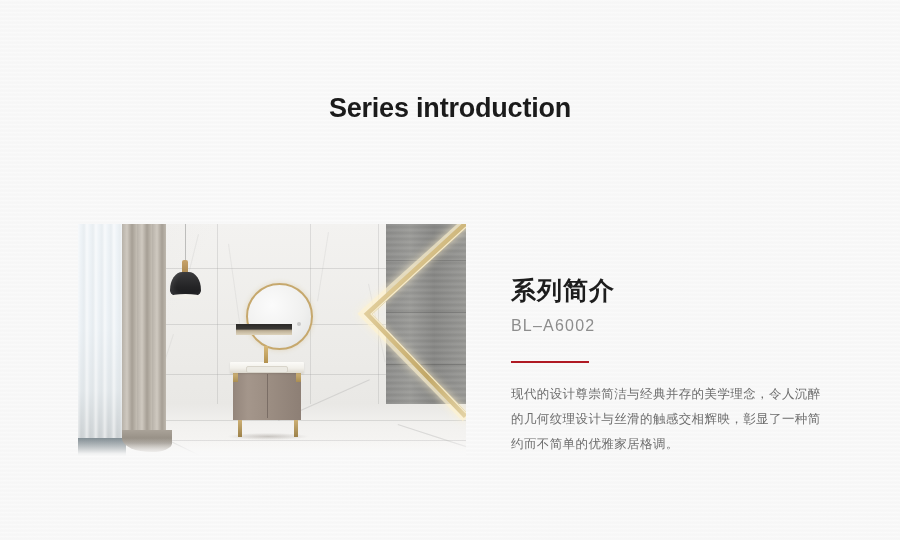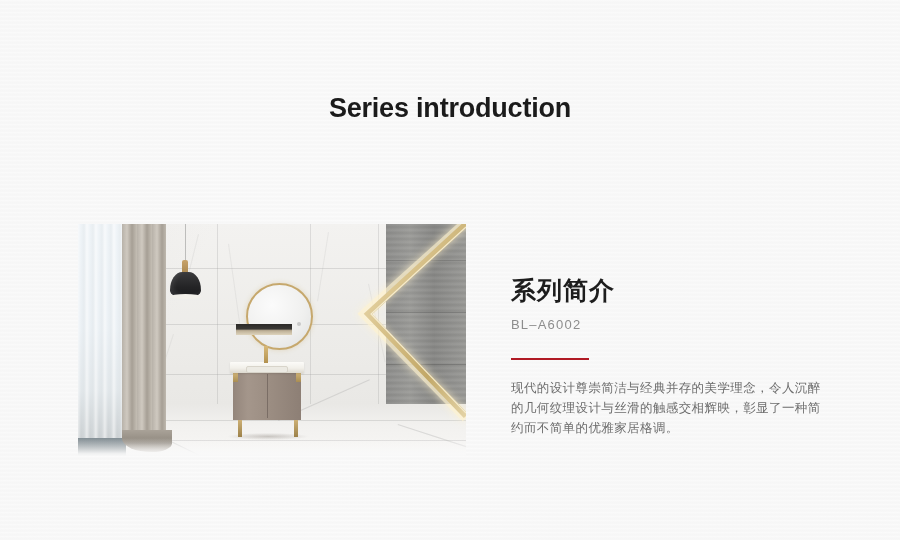--- a/index.html
+++ b/index.html
@@ -368,35 +368,35 @@
     font-size: 25px;
     font-weight: bold;
     color: #1d1d1d;
     letter-spacing: 1px;
     line-height: 30px;
     margin: 0;
     font-family: "DejaVu Sans", "Liberation Sans", sans-serif;
   }
   .product-code {
     margin: 11px 0 0 0;
-    font-size: 13px;
+    font-size: 16px;
     color: #8d8d8d;
     letter-spacing: 1.2px;
     font-family: "Liberation Sans", "DejaVu Sans", sans-serif;
   }
   .divider {
     margin-top: 26px;
     width: 78px;
     height: 2px;
     background: #b01a24;
   }
   .product-desc {
     margin: 18px 0 0 0;
     font-size: 12.5px;
-    line-height: 20px;
+    line-height: 25px;
     color: #6d6d6d;
     letter-spacing: 0.4px;
     width: 318px;
     font-family: "DejaVu Sans", "Liberation Sans", sans-serif;
   }
 </style>
 </head>
 <body>
 
 <div class="page">

